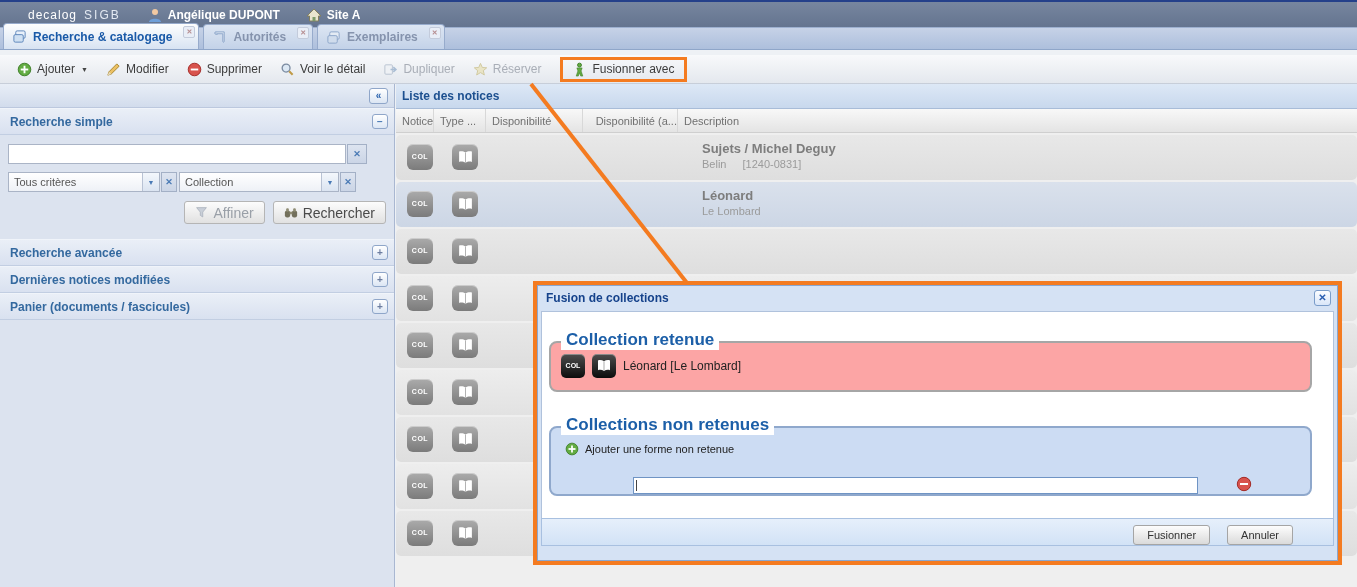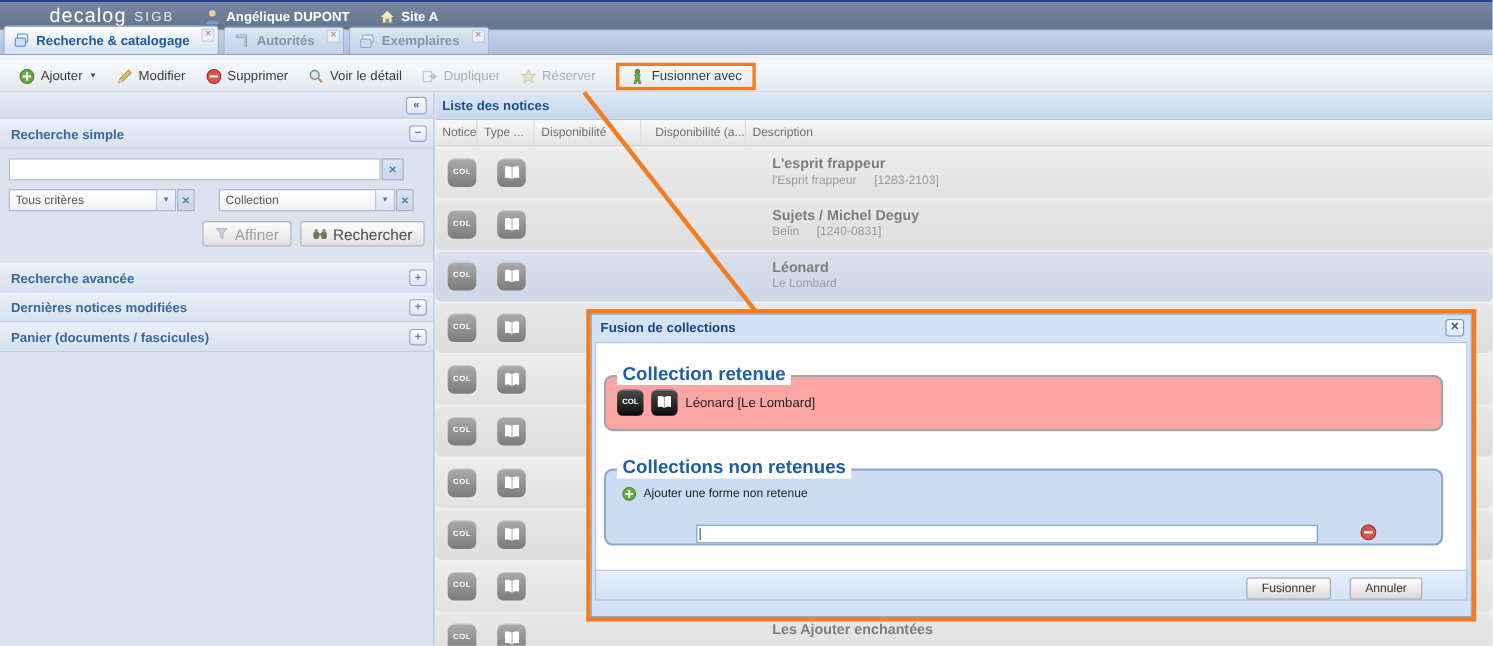--- a/index.html
+++ b/index.html
@@ -3,21 +3,21 @@
 <meta charset="utf-8">
 <style>
   * { margin:0; padding:0; box-sizing:border-box; }
   html,body { width:1357px; height:587px; overflow:hidden; }
   body { position:relative; font-family:"Liberation Sans", sans-serif; font-size:11px; background:#eef1f5; color:#333; }
 
   
   .topbar { position:absolute; left:0; top:0; width:1357px; height:28px;
     background:linear-gradient(#77869f,#64748f); border-top:2px solid #24408a;
     border-bottom:1px solid #9db0cf; display:flex; align-items:center; }
-  .logo { margin-left:45px; color:#fff; font-size:18px; letter-spacing:1px; }
+  .logo { margin-left:28px; color:#fff; font-size:12px; letter-spacing:1px; }
   .logo-sub { color:#e3e9f2; font-size:12px; margin-left:7px; letter-spacing:2px; }
   .topbar-item { display:flex; align-items:center; gap:5px; margin-left:26px; color:#fff; font-weight:bold; font-size:12px; }
   .ticon { width:16px; height:16px; display:inline-block; }
 
   
   .tabbar { position:absolute; left:0; top:28px; width:1357px; height:22px;
     background:linear-gradient(#c6d2e7,#adbfdc); border-bottom:1px solid #8fa6c9; padding-left:3px; display:flex; align-items:flex-end; }
   .tab { position:relative; height:25px; margin-right:4px; padding:0 26px 0 8px; display:flex; align-items:center; gap:6px;
     background:linear-gradient(#dde6f3,#c3d2e8); border:1px solid #97abcc; border-bottom:none; border-radius:4px 4px 0 0;
     color:#8593ad; font-weight:bold; font-size:12px; }
@@ -235,21 +235,21 @@
     <div class="search-row">
       <input class="search-input" type="text" value="" style="">
       <div class="sq-btn">✕</div>
     </div>
     <div class="select-row">
       <div class="fakesel" style="width:152px;">
         <span class="val" style="flex:1;">Tous critères</span>
         <span class="arrow" style="font-size:7px; line-height:19px;">▼</span>
       </div>
       <div class="sq-btn" style="width:16px;height:20px;">✕</div>
-      <div class="fakesel" style="width:160px; margin-left:22px;justify-content:center;">
+      <div class="fakesel" style="width:160px; margin-left:2px;justify-content:center;">
         <span class="val" style="flex:1;">Collection</span>
         <span class="arrow" style="font-size:7px; line-height:19px;">▼</span>
       </div>
       <div class="sq-btn" style="width:16px;height:20px;">✕</div>
     </div>
     <div class="btn-row">
       <div class="gbtn disabled">
         <svg class="tico" viewBox="0 0 16 16" style="width:13px;height:13px;">
             <path d="M2 2 H14 L9.5 7.5 V13.5 L6.5 11.5 V7.5 Z" fill="#c9cfd8" stroke="#aab2bd"></path>
           </svg>
@@ -287,33 +287,20 @@
 <div class="main">
   <div class="list-header">Liste des notices</div>
   <div class="colheader" id="colheader">
       <div class="col">Notice</div>
       <div class="col">Type ...</div>
       <div class="col">Disponibilité</div>
       <div class="col">Disponibilité (a...</div>
       <div class="col">Description</div>
     </div>
   <div class="rows" id="rows">
-      <div class="row">
-        <span class="badge">COL</span>
-        <span class="thumb">
-          <svg viewBox="0 0 16 16" style="width:17px;height:17px;">
-            <path d="M8 3.2 C6.2 1.9 3.6 1.7 2 2.4 V12.2 C3.6 11.5 6.2 11.7 8 13 C9.8 11.7 12.4 11.5 14 12.2 V2.4 C12.4 1.7 9.8 1.9 8 3.2 Z" fill="#fff"></path>
-            <line x1="8" y1="3.4" x2="8" y2="12.8" stroke="#999" stroke-width="0.7"></line>
-          </svg>
-        </span>
-        <div class="desc">
-          <div class="title">L'esprit frappeur</div>
-          <div class="sub"><span class="pub">l'Esprit frappeur</span><span class="issn">[1283-2103]</span></div>
-        </div>
-      </div>
       <div class="row alt">
         <span class="badge">COL</span>
         <span class="thumb">
           <svg viewBox="0 0 16 16" style="width:17px;height:17px;">
             <path d="M8 3.2 C6.2 1.9 3.6 1.7 2 2.4 V12.2 C3.6 11.5 6.2 11.7 8 13 C9.8 11.7 12.4 11.5 14 12.2 V2.4 C12.4 1.7 9.8 1.9 8 3.2 Z" fill="#fff"></path>
             <line x1="8" y1="3.4" x2="8" y2="12.8" stroke="#999" stroke-width="0.7"></line>
           </svg>
         </span>
         <div class="desc">
           <div class="title">Sujets / Michel Deguy</div>

